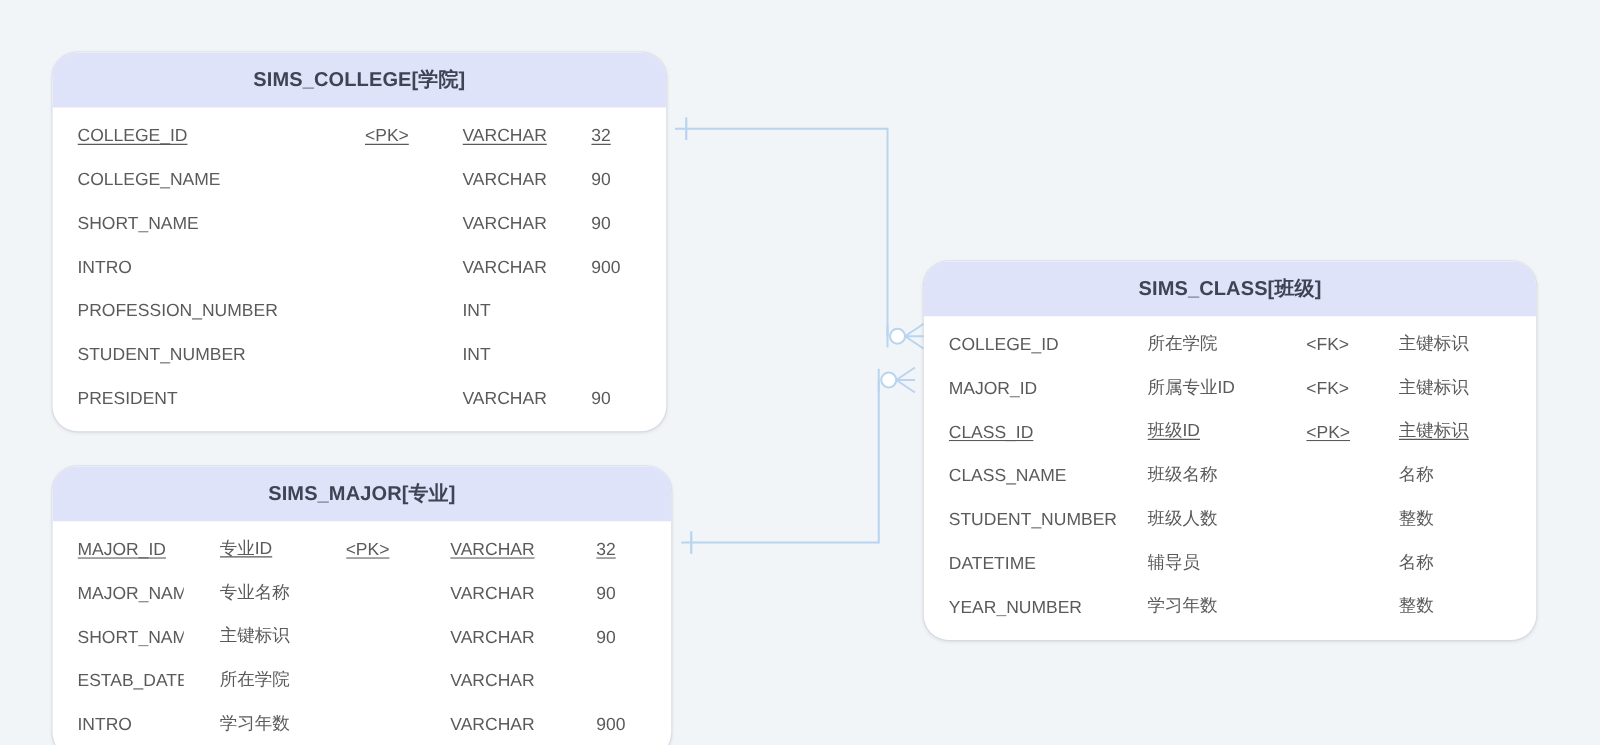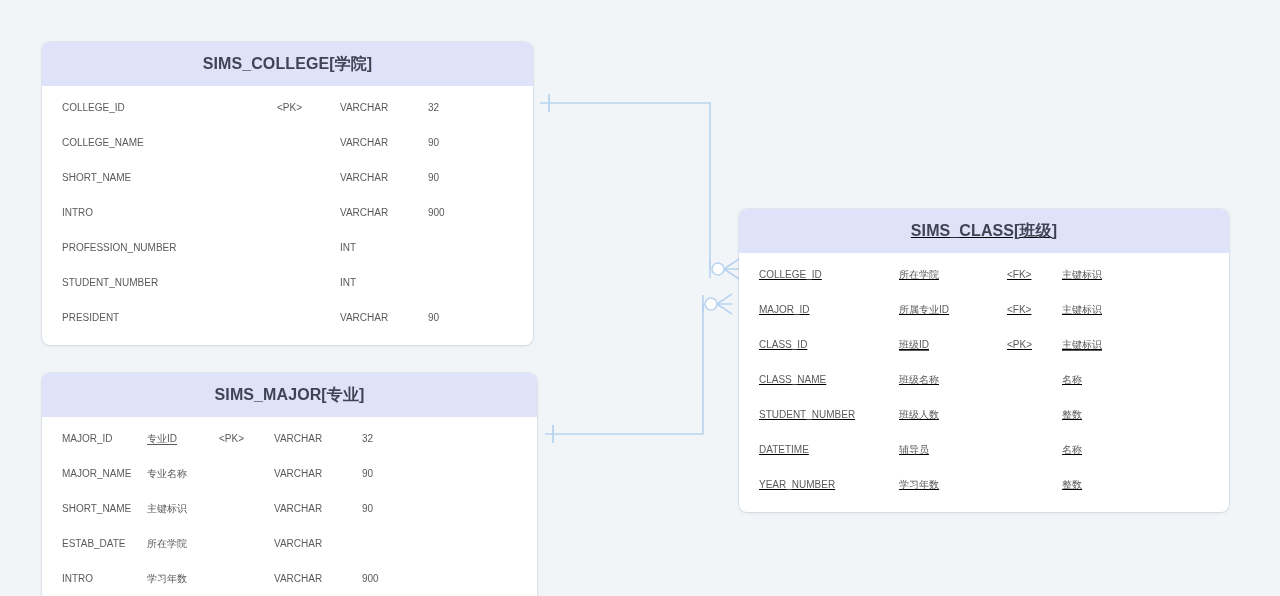--- a/index.html
+++ b/index.html
@@ -32,21 +32,21 @@
     width: 1280px;
     height: 596px;
     z-index: 1;
     pointer-events: none;
   }
 
   
   .entity {
     position: absolute;
     background: #ffffff;
-    border-radius: 8px;
+    border-radius: 20px;
     box-shadow: 0 1px 3px rgba(80, 90, 120, 0.13),
                 0 0 0 1px rgba(160, 170, 200, 0.16);
     z-index: 2;
     overflow: hidden;
   }
 
   .entity-header {
     background: #dfe3fa;
     height: 44px;
     display: flex;
@@ -60,23 +60,24 @@
 
   .entity-body {
     padding: 4px 0 10px 0;
   }
 
   .attr-row {
     display: flex;
     align-items: center;
     height: 35px;
     padding: 0 20px;
-    font-size: 10px;
+    font-size: 14px;
     color: #5a5a5a;
     white-space: nowrap;
+    justify-content: space-between;
   }
 
   .attr-row.pk > span {
     text-decoration: underline;
     text-underline-offset: 2px;
   }
 
   .cell { overflow: hidden; }
 
   
@@ -199,21 +200,21 @@
           </div>
           <div class="attr-row">
             <span class="cell c-name">INTRO</span>
             <span class="cell c-cn">学习年数</span>
             <span class="cell c-key"></span>
             <span class="cell c-type">VARCHAR</span>
             <span class="cell c-len">900</span>
           </div>
         </div>
       </div>
-      <div class="entity" style="left: 739px; top: 209px; width: 490px; text-decoration: underline;">
+      <div class="entity" style="left: 739px; top: 209px; width: 490px;">
         <div class="entity-header">SIMS_CLASS[班级]</div>
         <div class="entity-body cols-class">
           <div class="attr-row">
             <span class="cell c-name">COLLEGE_ID</span>
             <span class="cell c-cn">所在学院</span>
             <span class="cell c-key">&lt;FK&gt;</span>
             <span class="cell c-type">主键标识</span>
           </div>
           <div class="attr-row">
             <span class="cell c-name">MAJOR_ID</span>

